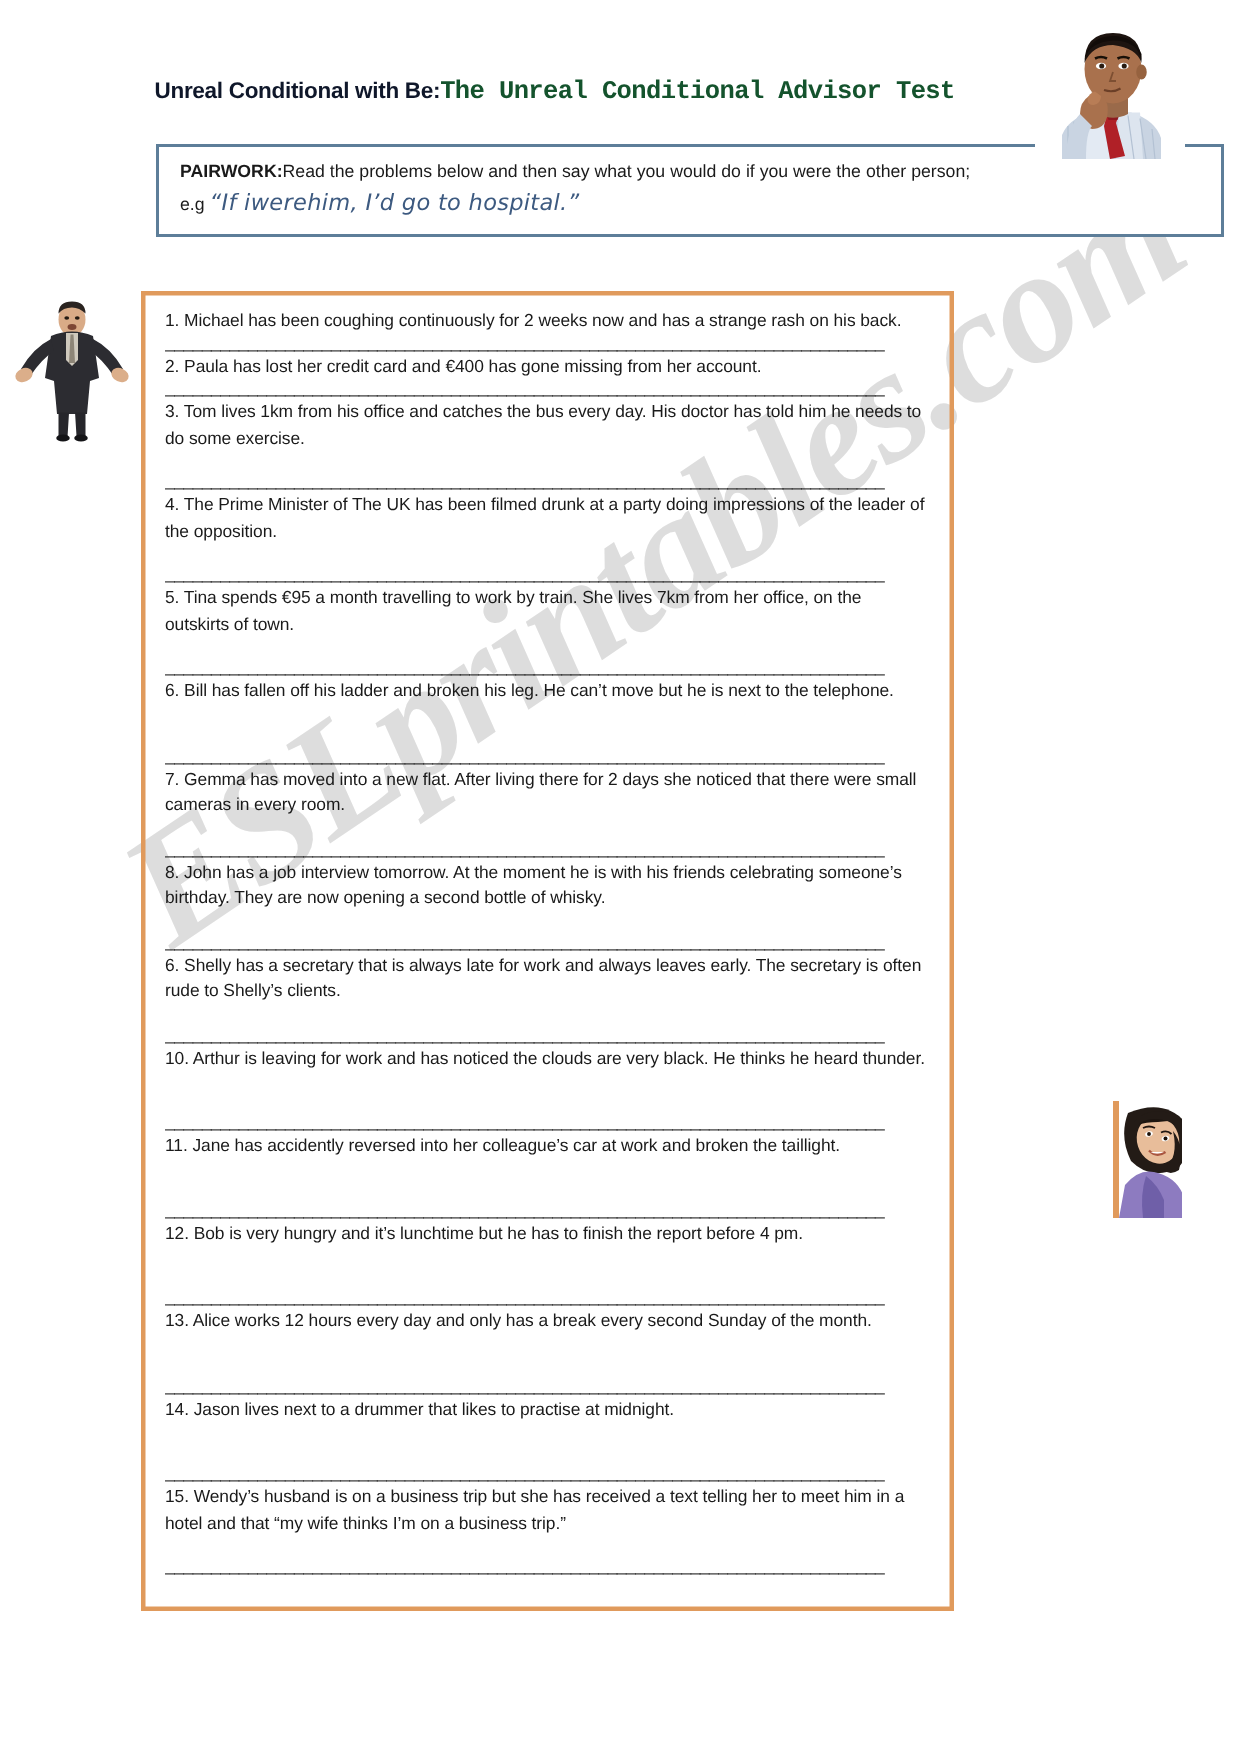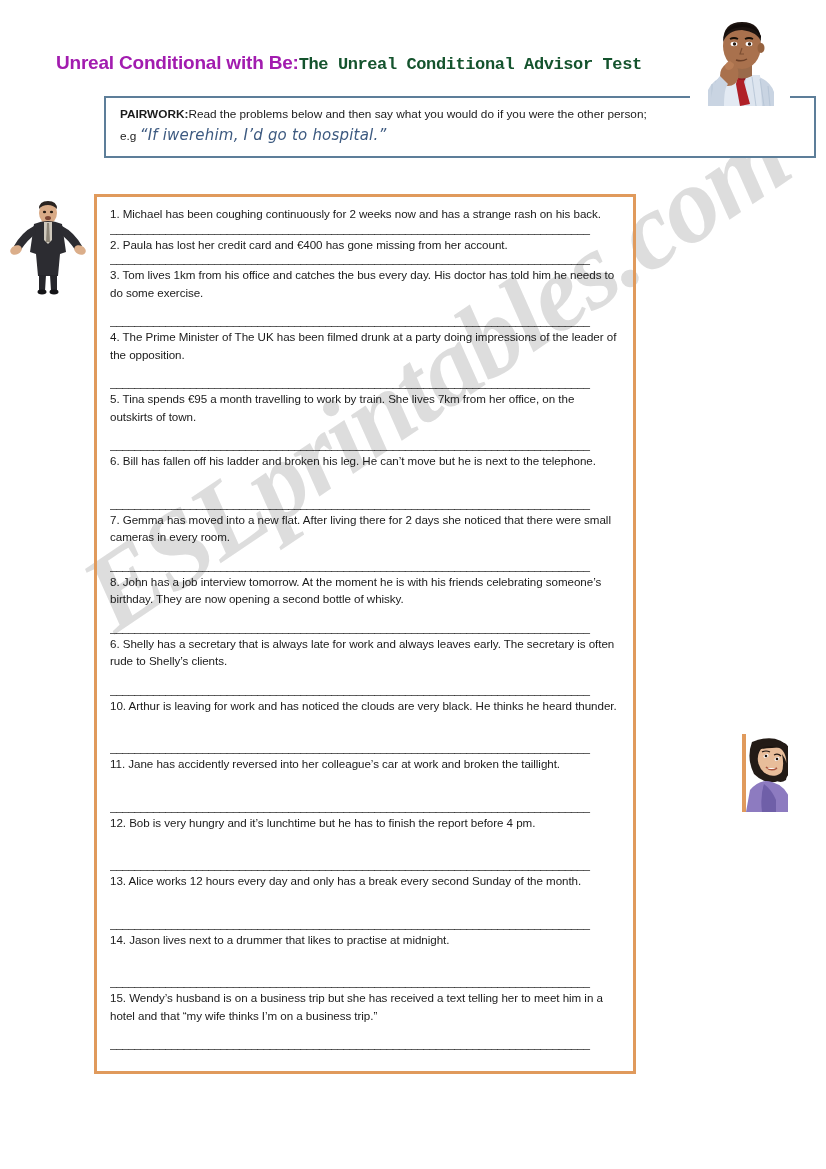--- a/index.html
+++ b/index.html
@@ -44,24 +44,25 @@
   #title-row {
     position: absolute;
     left: 56px;
     top: 52px;
     width: 620px;
     height: 34px;
     z-index: 6;
   }
   #title-prefix {
     font-family: "Liberation Sans", sans-serif;
-    font-size: 19px;
+    font-size: 15px;
     font-weight: 700;
-    color: #a21caf;
+    color: #0f172a;
     letter-spacing: -0.2px;
+    margin-left: 47px;
   }
   #title-main {
     font-family: Liberation Mono, monospace;
     font-size: 17px;
     font-weight: 700;
     color: #14532d;
     letter-spacing: -0.4px;
   }
 
   

